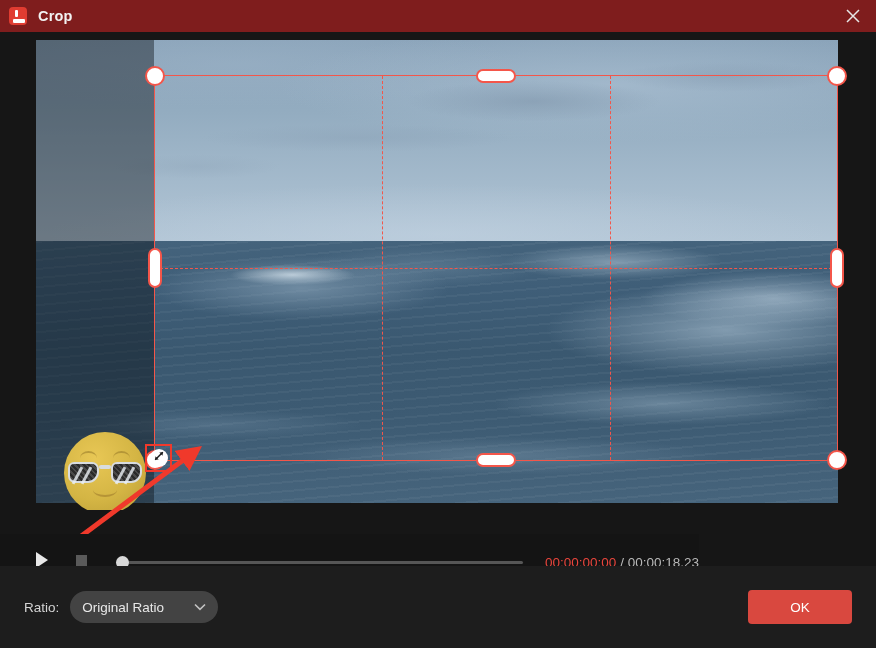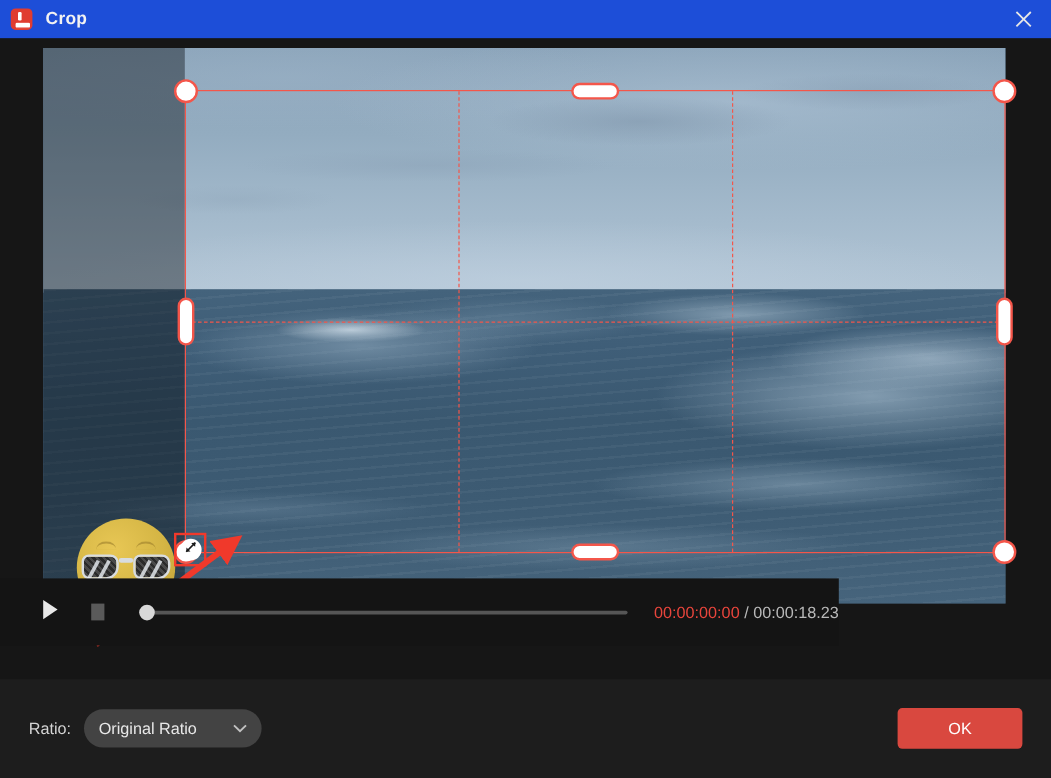--- a/index.html
+++ b/index.html
@@ -12,21 +12,21 @@
   #app {
     position: relative;
     width: 876px; height: 648px;
     background: #161616;
   }
 
   
   #titlebar {
     position: absolute; left: 0; top: 0;
     width: 876px; height: 32px;
-    background: #1d4ed8;
+    background: #7f1d1d;
     display: flex; align-items: center;
   }
   #app-icon {
     width: 18px; height: 18px;
     margin-left: 9px;
     background: #e03c31;
     border-radius: 4px;
     position: relative;
     flex: none;
   }
@@ -217,21 +217,21 @@
 
   
   #annot-arrow {
     position: absolute; left: 0; top: 0;
     width: 876px; height: 648px;
     pointer-events: none;
   }
 
   
   #playerbar {
-    position: absolute; left: 0; top: 482px;
+    position: absolute; left: 0; top: 534px;
     width: 699px; height: 56px;
     background: #141414;
     display: flex; align-items: center;
   }
   #play-btn {
     margin-left: 34px; width: 22px; height: 22px;
     display: flex; align-items: center; justify-content: center;
     cursor: pointer;
   }
   #stop-btn {

